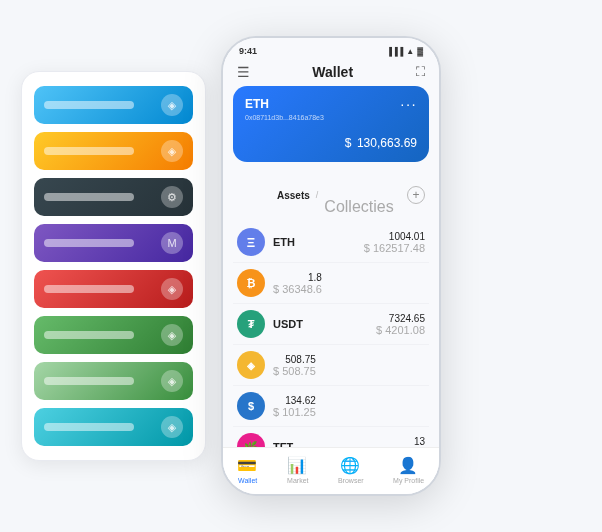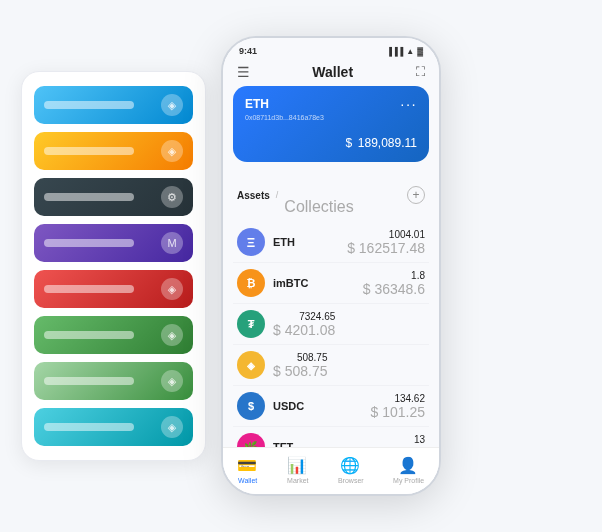--- a/index.html
+++ b/index.html
@@ -189,20 +189,21 @@
     .assets-tabs {
       display: flex;
       gap: 6px;
       align-items: center;
     }
 
     .assets-tab-active {
       font-size: 10px;
       font-weight: 700;
       color: #222;
+      margin-left: 40px;
     }
 
     .assets-tab-sep {
       font-size: 9px;
       color: #bbb;
     }
 
     .assets-tab-inactive {
       font-size: 16px;
       color: #aaa;
@@ -260,21 +261,21 @@
       text-align: right;
     }
 
     .token-amount {
       font-size: 10px;
       font-weight: 400;
       color: #222;
     }
 
     .token-usd {
-      font-size: 14px;
+      font-size: 11px;
       color: #aaa;
     }
 
     
     .bottom-nav {
       display: flex;
       justify-content: space-around;
       align-items: center;
       padding: 8px 0 10px;
       border-top: 0.5px solid #eee;
@@ -376,21 +377,21 @@
       </div>
 
       <div class="eth-card">
         <div class="eth-card-header">
           <span class="eth-label">ETH</span>
           <span class="eth-more">···</span>
         </div>
         <div class="eth-address">0x08711d3b...8416a78e3</div>
         <div class="eth-balance">
           <span>$</span>
-          <span>189,089.11</span>
+          <span>130,663.69</span>
         </div>
       </div>
 
       <div class="assets-header">
         <div class="assets-tabs">
           <span class="assets-tab-active">Assets</span>
           <span class="assets-tab-sep">/</span>
           <span class="assets-tab-inactive">Collecties</span>
         </div>
         <div class="add-btn">+</div>
@@ -402,46 +403,45 @@
           <div class="token-icon" style="background:#627eea; color:#fff;">Ξ</div>
           <span class="token-name">ETH</span>
           <div class="token-amounts">
             <div class="token-amount">1004.01</div>
             <div class="token-usd">$ 162517.48</div>
           </div>
         </div>
 
         <div class="token-row">
           <div class="token-icon" style="background:#f7931a; color:#fff; font-size:11px;">₿</div>
-          <span class="token-name">imBTC</span>
           <div class="token-amounts">
             <div class="token-amount">1.8</div>
             <div class="token-usd">$ 36348.6</div>
           </div>
         </div>
 
         <div class="token-row">
           <div class="token-icon" style="background:#26a17b; color:#fff; font-size:11px;">₮</div>
+          <span class="token-name">USDT</span>
           <div class="token-amounts">
             <div class="token-amount">7324.65</div>
             <div class="token-usd">$ 4201.08</div>
           </div>
         </div>
 
         <div class="token-row">
           <div class="token-icon" style="background:#f4b731; color:#fff; font-size:10px;">◈</div>
           <div class="token-amounts">
             <div class="token-amount">508.75</div>
             <div class="token-usd">$ 508.75</div>
           </div>
         </div>
 
         <div class="token-row">
           <div class="token-icon" style="background:#2775ca; color:#fff; font-size:11px;">$</div>
-          <span class="token-name">USDC</span>
           <div class="token-amounts">
             <div class="token-amount">134.62</div>
             <div class="token-usd">$ 101.25</div>
           </div>
         </div>
 
         <div class="token-row">
           <div class="token-icon" style="background:#e91e8c; color:#fff; font-size:11px;">🌿</div>
           <span class="token-name">TFT</span>
           <div class="token-amounts">

